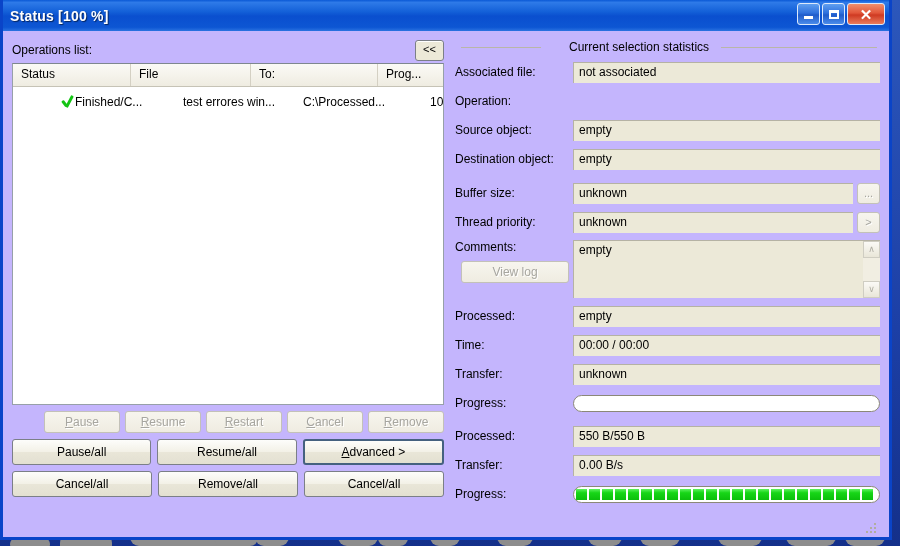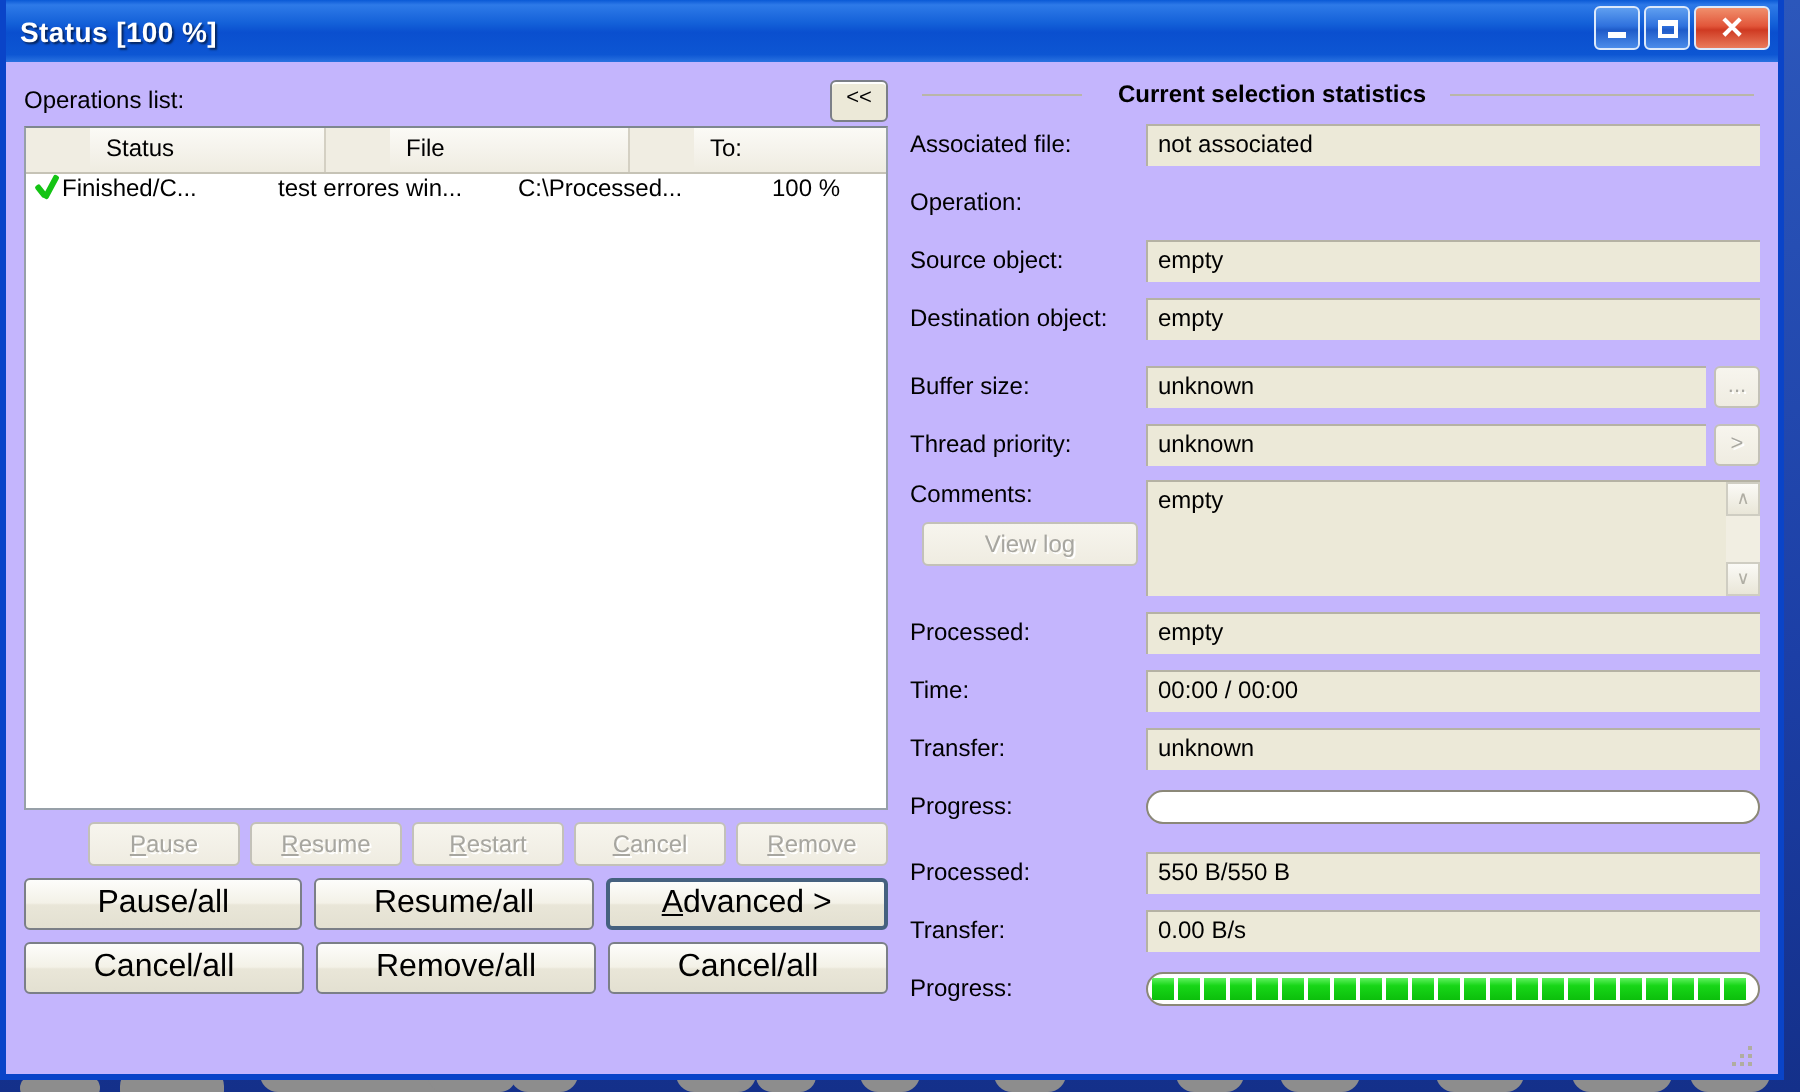--- a/index.html
+++ b/index.html
@@ -147,23 +147,22 @@
   }
   .lv-th {
     font-size: 12px;
     padding: 3px 0 0 8px;
     box-sizing: border-box;
     border-right: 1px solid #d4d0c3;
     background: linear-gradient(180deg,#fbfaf6 0%,#efece1 100%);
     overflow: hidden;
     white-space: nowrap;
     cursor: pointer;
-    margin-left: 32px;
-  }
-  .lv-row { display: flex; height: 22px; align-items: flex-start; }
+  }
+  .lv-row { display: flex; height: 22px; align-items: flex-end; padding-left: 44px; }
   .lv-td {
     font-size: 12px;
     padding-left: 8px;
     box-sizing: border-box;
     white-space: nowrap;
     overflow: hidden;
   }
   .check {
     display: inline-block;
     width: 13px; height: 13px;
@@ -202,34 +201,34 @@
   }
   .btn.default-focus { border: 2px solid #45617f; }
   .row-small {
     display: flex;
     gap: 5px;
     margin-top: 6px;
     padding-left: 32px;
   }
   .row-small .btn { flex: 1; height: 22px; }
   .row-big { display: flex; gap: 6px; margin-top: 6px; }
-  .row-big .btn { flex: 1; height: 26px; font-size: 16px; }
+  .row-big .btn { flex: 1; height: 26px; font-size: 12px; }
   .acc { text-decoration: underline; }
 
   
   .group-sep {
     display: flex;
     align-items: center;
     height: 16px;
     margin-bottom: 6px;
   }
   .sep-line { height: 1px; background: #b9b6a8; }
   .sep-line.left { width: 80px; margin-left: 6px; }
   .sep-line.right { flex: 1; margin-left: 12px; margin-right: 3px; }
-  .sep-title { font-size: 12px; margin-left: 18px; white-space: nowrap; font-weight: bold; }
+  .sep-title { font-size: 12px; margin-left: 28px; white-space: nowrap; }
 
   .field-row {
     display: flex;
     align-items: center;
     height: 22px;
     margin-bottom: 7px;
   }
   .field-label {
     width: 118px;
     flex: 0 0 118px;

